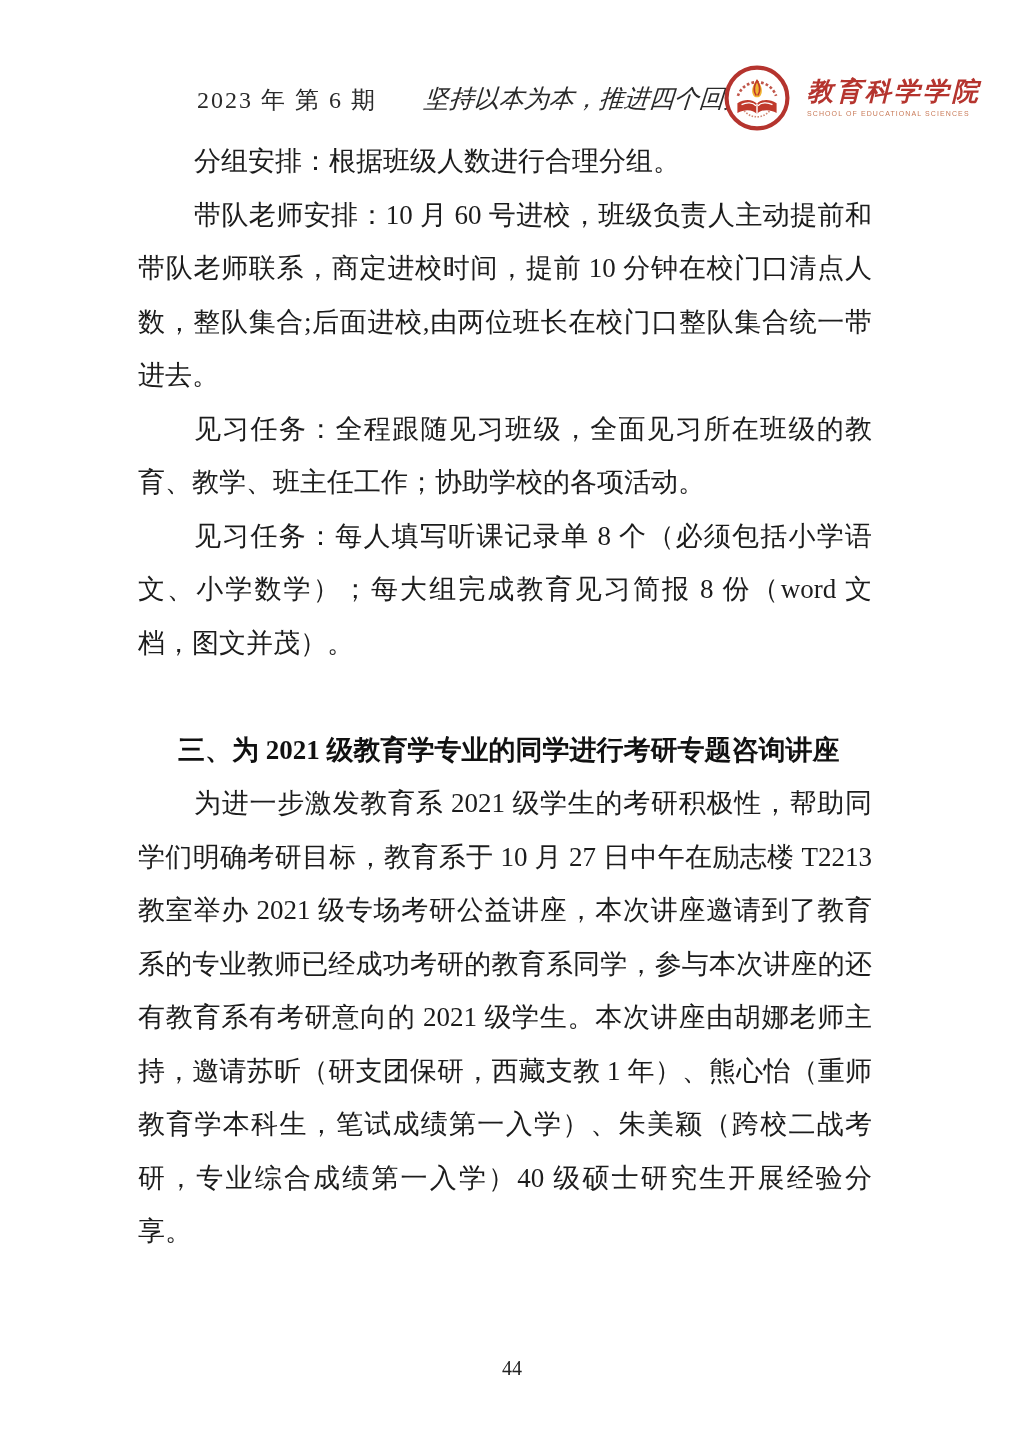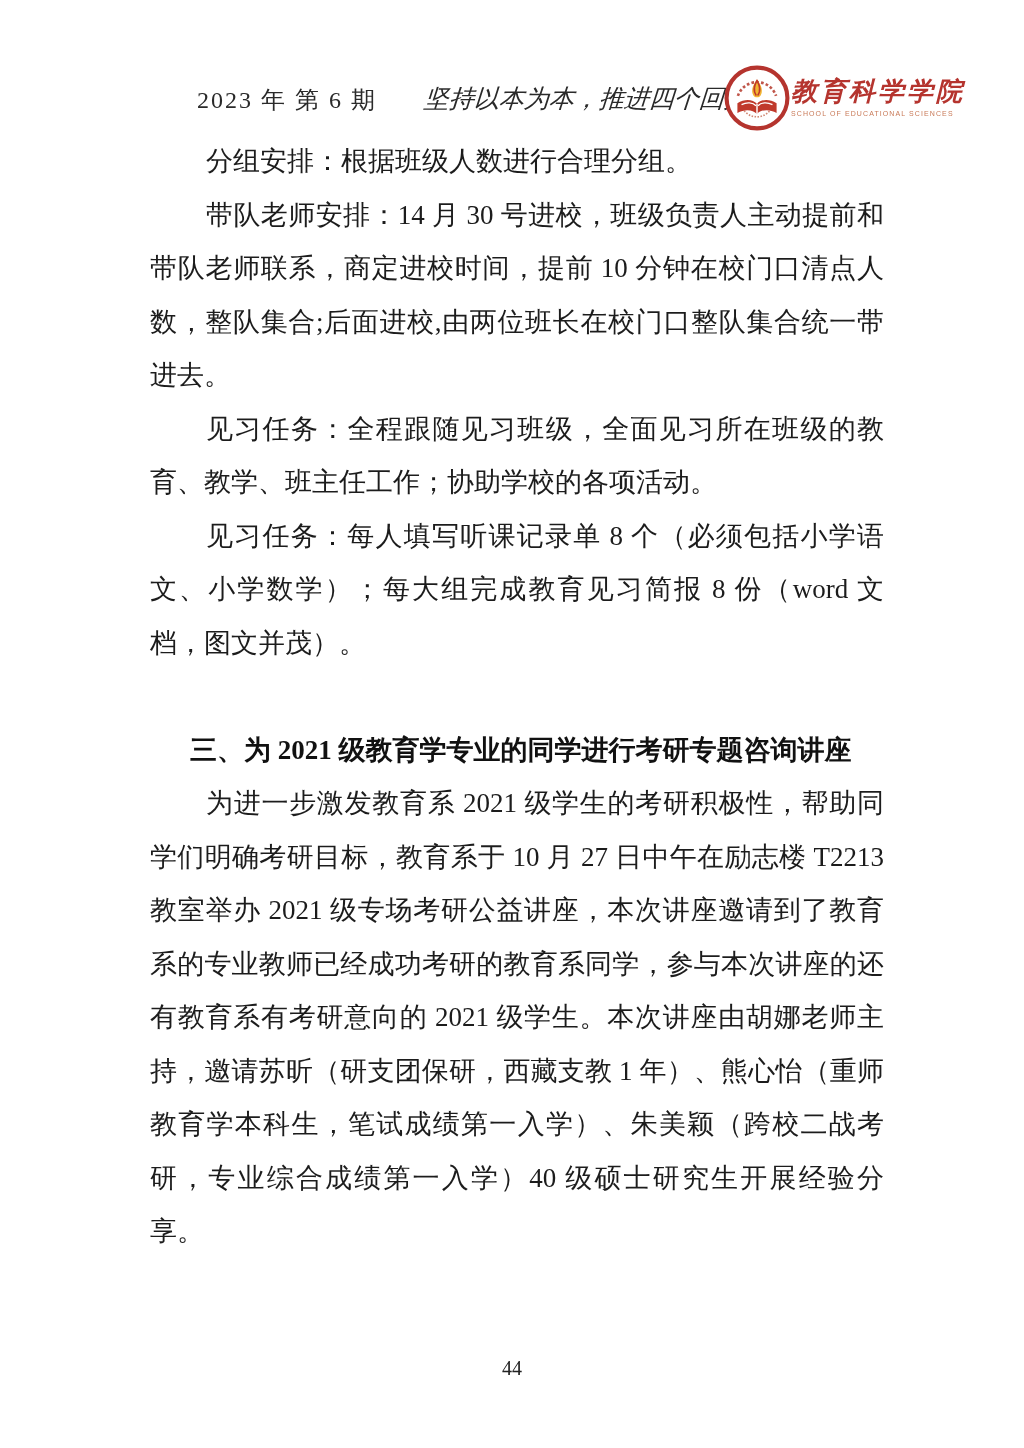--- a/index.html
+++ b/index.html
@@ -33,21 +33,21 @@
     letter-spacing: 0px;
     color: #2a2a2a;
     transform: skewX(-4deg);
   }
   .logo {
     position: absolute;
     top: 57px;
     left: 724px;
     display: flex;
     align-items: center;
-    gap: 1px;
+    gap: 17px;
   }
   .emblem { width: 66px; height: 66px; display: block; }
   .logo-text { display: flex; flex-direction: column; line-height: 1; }
   .logo-cn {
     font-size: 26px;
     font-weight: bold;
     font-style: italic;
     letter-spacing: 3px;
     color: #b5342e;
     white-space: nowrap;
@@ -59,21 +59,21 @@
     letter-spacing: 1.1px;
     color: #c97a58;
     white-space: nowrap;
     font-family: "Liberation Sans", "DejaVu Sans", sans-serif;
   }
 
   
   .body-text {
     position: absolute;
     top: 127px;
-    left: 150px;
+    left: 138px;
     width: 734px;
     font-size: 27px;
     line-height: 53.5px;
     text-align: justify;
     color: #1c1c1c;
   }
   .body-text p {
     margin: 0;
     text-indent: 56px;
   }
@@ -124,21 +124,21 @@
     </svg>
     <div class="logo-text">
       <span class="logo-cn">教育科学学院</span>
       <span class="logo-en">SCHOOL OF EDUCATIONAL SCIENCES</span>
     </div>
   </div>
 
   <section class="body-text">
     <div>
         <p>分组安排：根据班级人数进行合理分组。</p>
-        <p>带队老师安排：14 月 30 号进校，班级负责人主动提前和带队老师联系，商定进校时间，提前 10 分钟在校门口清点人数，整队集合;后面进校,由两位班长在校门口整队集合统一带进去。</p>
+        <p>带队老师安排：10 月 60 号进校，班级负责人主动提前和带队老师联系，商定进校时间，提前 10 分钟在校门口清点人数，整队集合;后面进校,由两位班长在校门口整队集合统一带进去。</p>
         <p>见习任务：全程跟随见习班级，全面见习所在班级的教育、教学、班主任工作；协助学校的各项活动。</p>
         <p>见习任务：每人填写听课记录单 8 个（必须包括小学语文、小学数学）；每大组完成教育见习简报 8 份（word 文档，图文并茂）。</p>
       </div>
 
     <h2 class="section-heading">三、为 2021 级教育学专业的同学进行考研专题咨询讲座</h2>
 
     <div>
         <p>为进一步激发教育系 2021 级学生的考研积极性，帮助同学们明确考研目标，教育系于 10 月 27 日中午在励志楼 T2213 教室举办 2021 级专场考研公益讲座，本次讲座邀请到了教育系的专业教师已经成功考研的教育系同学，参与本次讲座的还有教育系有考研意向的 2021 级学生。本次讲座由胡娜老师主持，邀请苏昕（研支团保研，西藏支教 1 年）、熊心怡（重师教育学本科生，笔试成绩第一入学）、朱美颖（跨校二战考研，专业综合成绩第一入学）40 级硕士研究生开展经验分享。</p>
       </div>
   </section>

